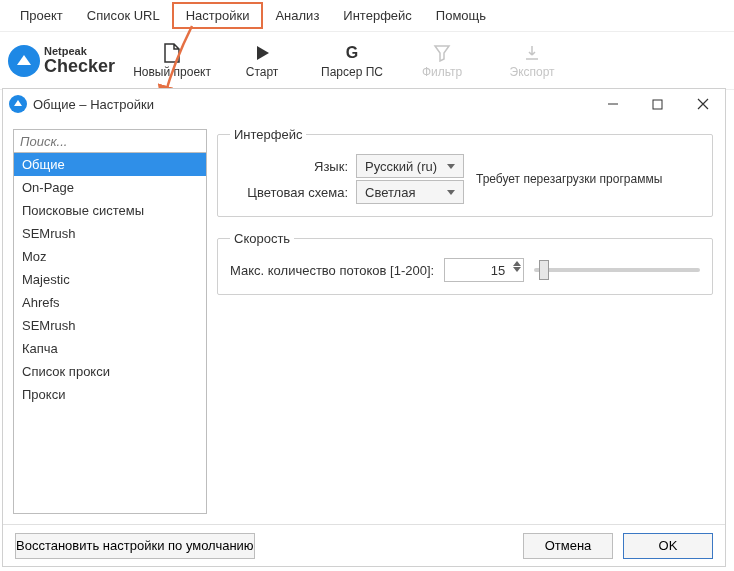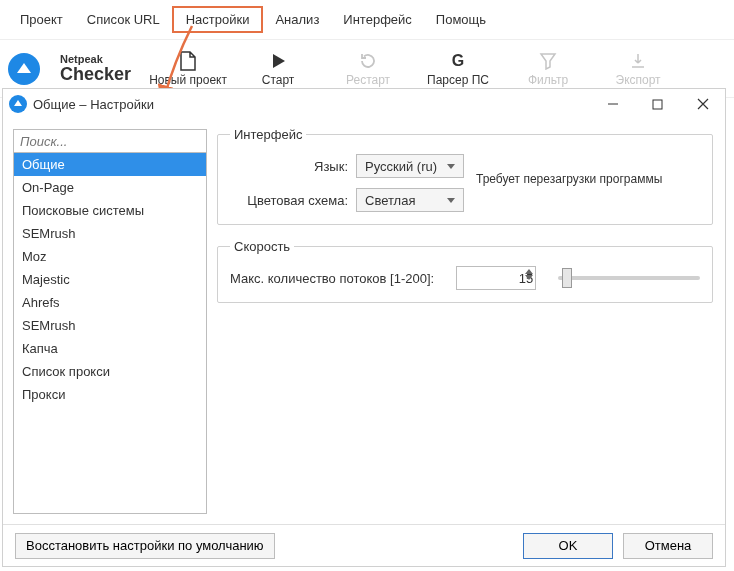--- a/index.html
+++ b/index.html
@@ -10,21 +10,21 @@
     background: #fff;
     width: 734px;
     height: 571px;
     overflow: hidden;
     position: relative;
   }
   
   .menubar {
     display: flex;
     align-items: center;
-    height: 40px;
+    height: 32px;
     padding: 0 8px;
     background: #fff;
     border-bottom: 1px solid #eee;
   }
   .menubar .menuitem {
     padding: 4px 12px;
     cursor: pointer;
   }
   .menubar .menuitem.highlight {
     border: 2px solid #e57043;
@@ -33,21 +33,21 @@
   .toolbar-row {
     display: flex;
     align-items: center;
     height: 58px;
     padding: 0 8px;
     border-bottom: 1px solid #eee;
   }
   .brand {
     display: flex;
     align-items: center;
-    gap: 20px;
+    gap: 4px;
     margin-right: 12px;
   }
   .brand-logo {
     width: 32px; height: 32px;
     background: #1e88e5;
     border-radius: 50%;
     position: relative;
   }
   .brand-logo::after {
     content: "";
@@ -158,21 +158,21 @@
     padding: 12px;
     margin-bottom: 14px;
   }
   legend {
     padding: 0 4px;
     font-size: 13px;
   }
   .formrow {
     display: flex;
     align-items: center;
-    margin-bottom: 10px;
+    margin-bottom: 2px;
   }
   .formrow label {
     width: 118px;
     text-align: right;
     margin-right: 8px;
   }
   .combo {
     display: inline-flex;
     align-items: center;
     justify-content: space-between;
@@ -191,27 +191,27 @@
     border-top: 5px solid #666;
   }
   .note {
     font-size: 12px;
     color: #333;
     margin-left: 12px;
   }
   .speed-row {
     display: flex;
     align-items: center;
-    gap: 22px;
+    gap: 10px;
   }
   .spinner {
     width: 80px; height: 24px;
     border: 1px solid #bdbdbd;
     display: flex; align-items: center; justify-content: flex-end;
-    padding-right: 2px;
+    padding-right: 18px;
     position: relative;
   }
   .spinner .arrows {
     position: absolute; right: 2px; top: 2px;
     display: flex; flex-direction: column; gap: 1px;
   }
   .spinner .arrows div {
     width: 0; height: 0;
     border-left: 4px solid transparent; border-right: 4px solid transparent;
   }
@@ -244,21 +244,21 @@
   .dlg-footer .spacer { flex: 1; }
   button.btn {
     height: 26px;
     padding: 0 18px;
     background: #f5f5f5;
     border: 1px solid #bdbdbd;
     cursor: pointer;
     font-size: 13px;
   }
   button.btn.primary { border: 1px solid #3b78c4; }
-  button.btn.reset { padding: 0 10px; }
+  button.btn.reset { padding: 0 0; }
   
   .annot-arrow {
     position: absolute;
     top: 22px;
     left: 154px;
     pointer-events: none;
   }
   
   .tool svg, .dlg-controls svg { display: block; }
 </style>
@@ -291,28 +291,20 @@
       </div>
       <div class="label">Новый проект</div>
     </div>
     <div class="tool">
       <div class="iconwrap">
         <svg width="16" height="16" viewBox="0 0 16 16">
             <path fill="#333" d="M3 1l12 7-12 7z"></path>
           </svg>
       </div>
       <div class="label">Старт</div>
-    </div>
-    <div class="tool disabled">
-      <div class="iconwrap">
-        <svg width="18" height="18" viewBox="0 0 18 18">
-            <path fill="none" stroke="#c5c5c5" stroke-width="1.8" d="M3 9a6 6 0 1 0 2-4.5M3 2v4h4"></path>
-          </svg>
-      </div>
-      <div class="label">Рестарт</div>
     </div>
     <div class="tool">
       <div class="iconwrap">
         <svg width="18" height="18" viewBox="0 0 18 18">
             <text x="9" y="14" text-anchor="middle" font-size="16" font-weight="700" fill="#333">G</text>
           </svg>
       </div>
       <div class="label">Парсер ПС</div>
     </div>
     <div class="tool disabled">
@@ -424,16 +416,16 @@
             <div class="slider-thumb"></div>
           </div>
         </div>
       </fieldset>
     </div>
   </div>
 
   <div class="dlg-footer">
     <button class="btn reset">Восстановить настройки по умолчанию</button>
     <div class="spacer"></div>
+    <button class="btn" style="width:90px;">Отмена</button>
     <button class="btn primary" style="width:90px;">OK</button>
-    <button class="btn" style="width:90px;">Отмена</button>
   </div>
 </div>
 
 </body></html>

